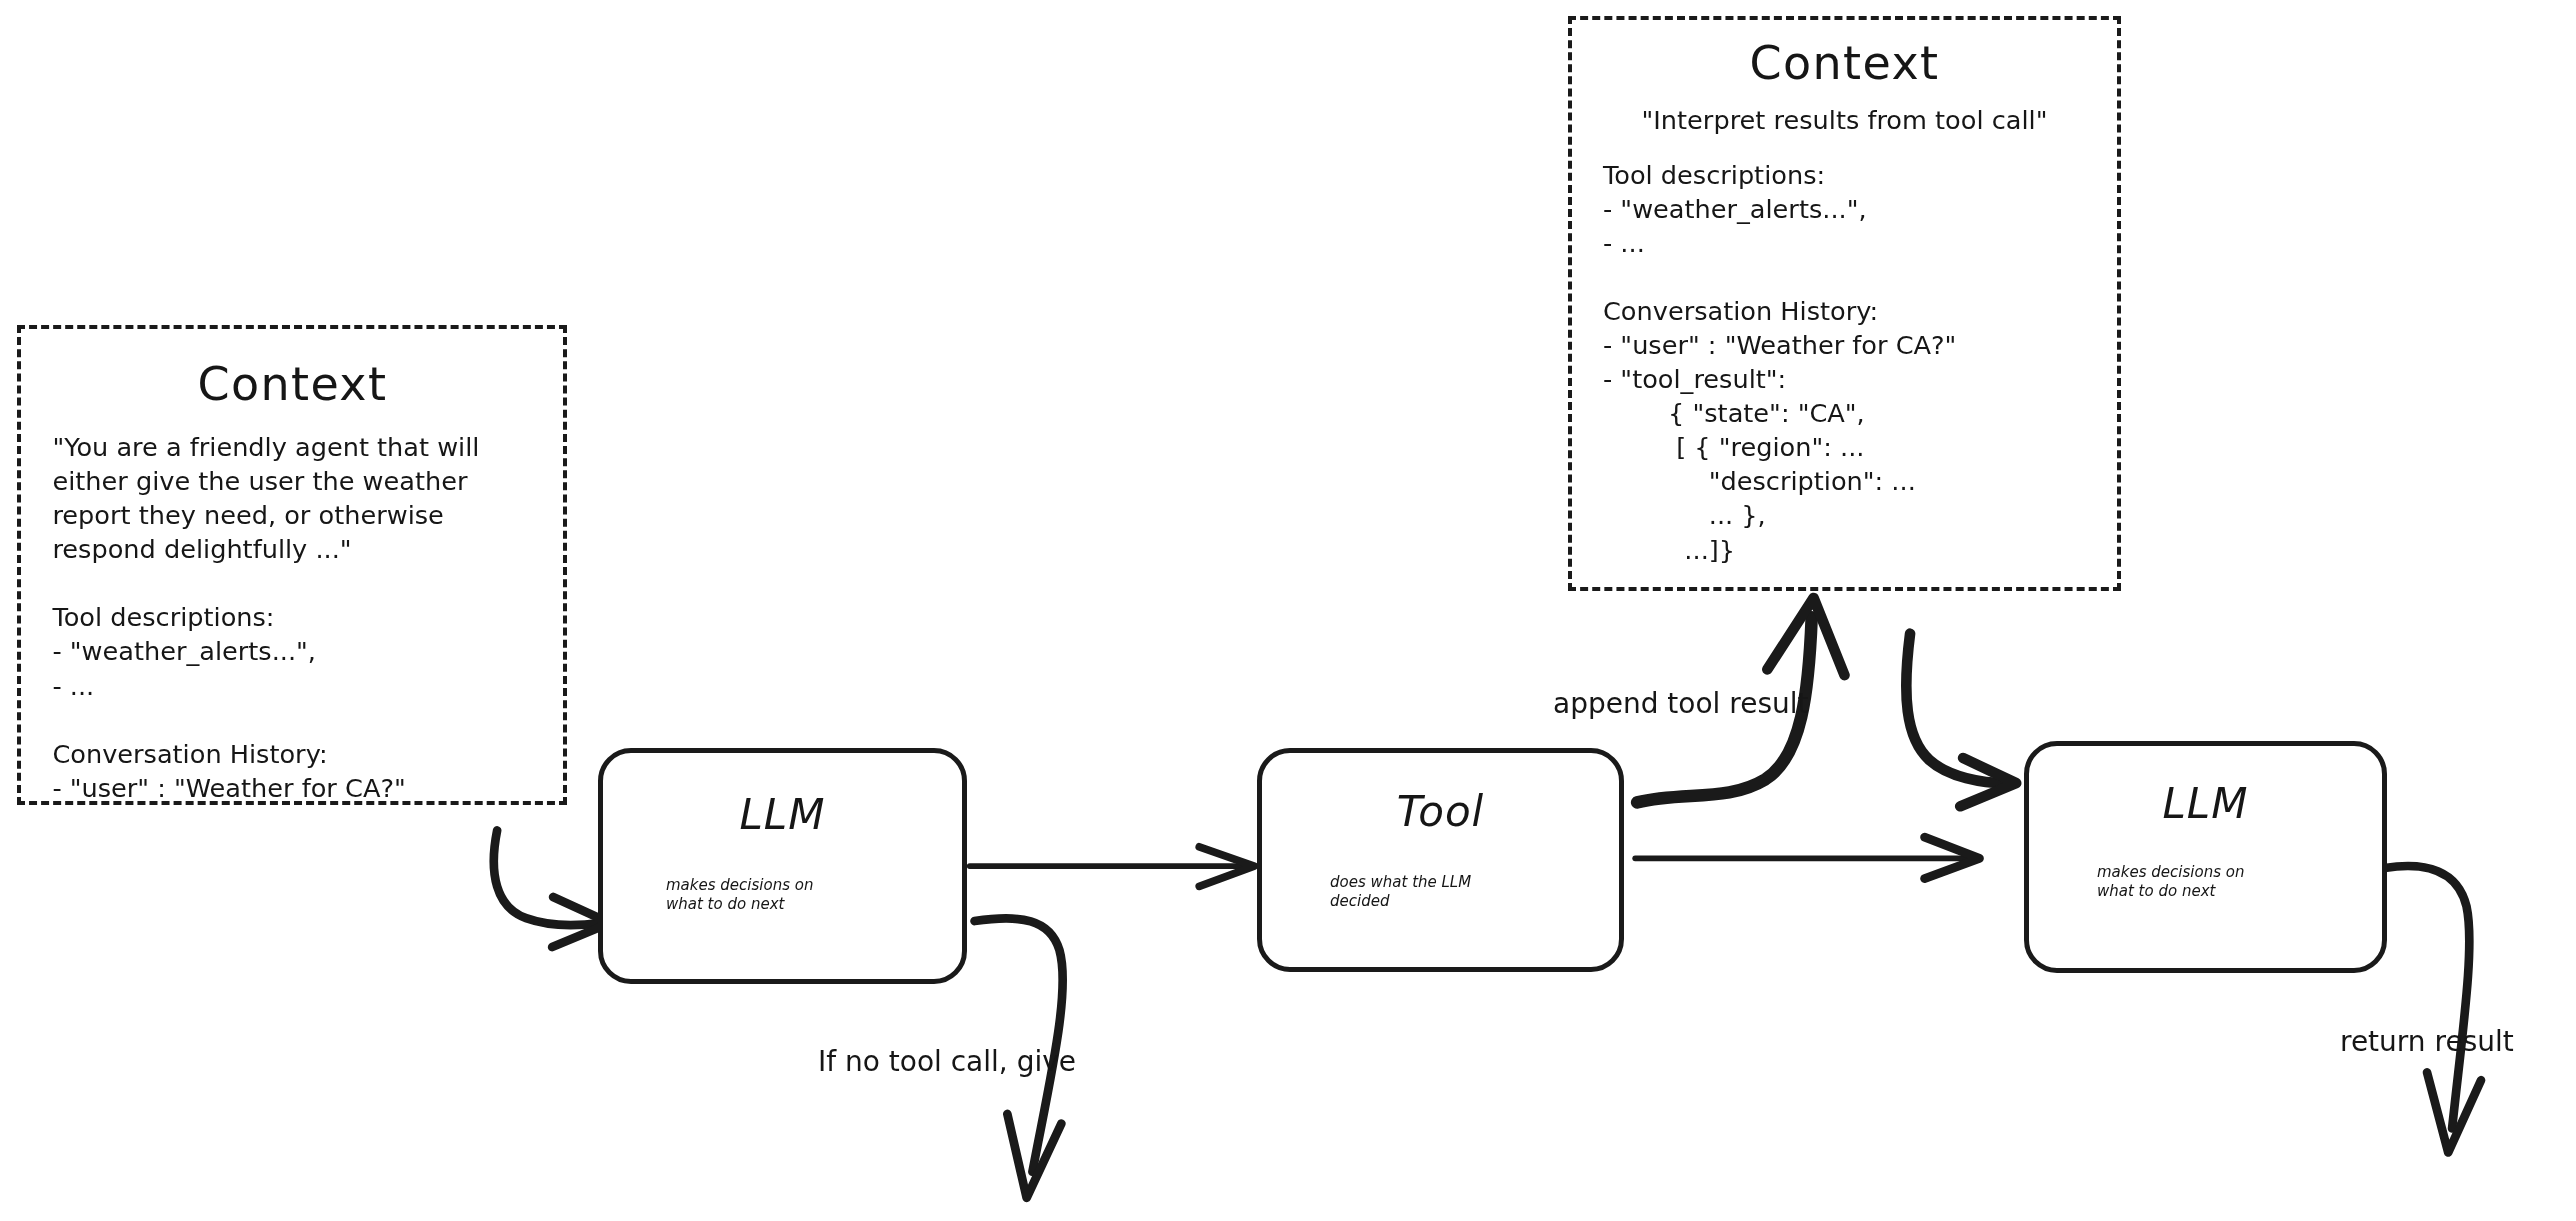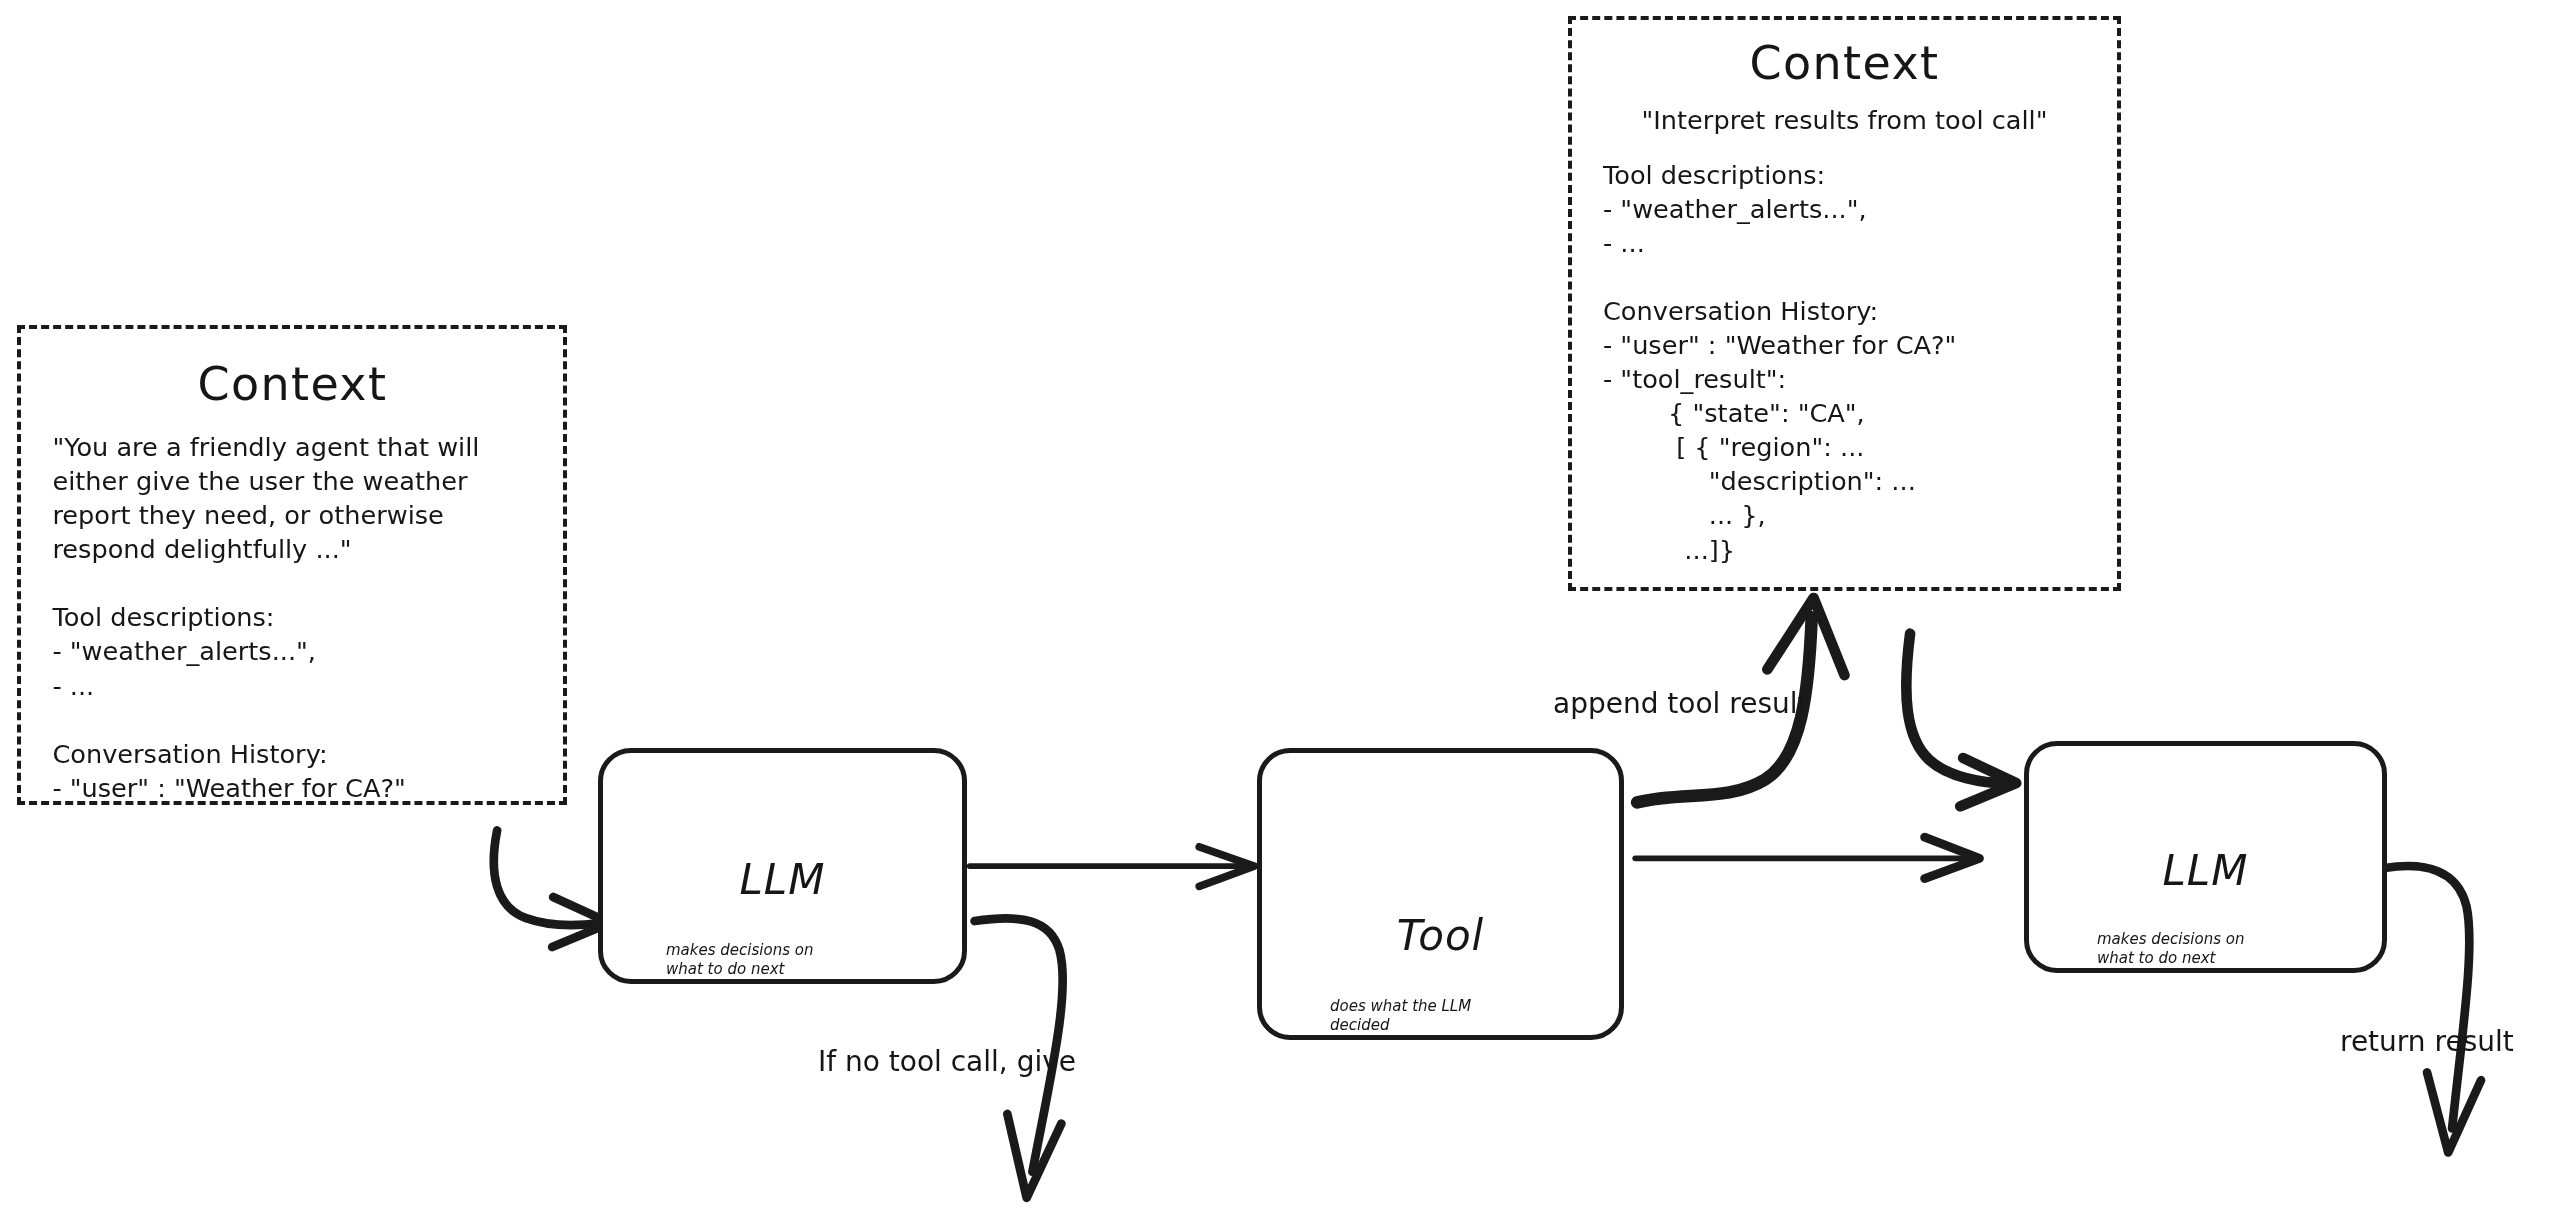--- a/index.html
+++ b/index.html
@@ -89,21 +89,20 @@
   
   .node-box {
     position: absolute;
     box-sizing: border-box;
     border: 5.8px solid #1a1a1a;
     border-radius: 33px;
     background: #ffffff;
     display: flex;
     flex-direction: column;
     align-items: center;
-    justify-content: flex-end;
   }
   .node-title {
     font-size: 42px;
     color: #161616;
     font-style: italic;
     letter-spacing: 1px;
     font-family: "DejaVu Sans", sans-serif;
   }
   .node-sub {
     font-size: 15px;
@@ -121,21 +120,21 @@
     width: 369px;
     height: 236px;
   }
   #node-llm-1 .node-title { margin-top: 37px; }
   #node-llm-1 .node-sub { margin: 37px 0 0 63px; }
 
   #node-tool {
     left: 1257px;
     top: 748px;
     width: 367px;
-    height: 292px;
+    height: 224px;
   }
   #node-tool .node-title { margin-top: 34px; }
   #node-tool .node-sub { margin: 37px 8px 0 68px; }
 
   #node-llm-2 {
     left: 2024px;
     top: 741px;
     width: 363px;
     height: 232px;
   }

